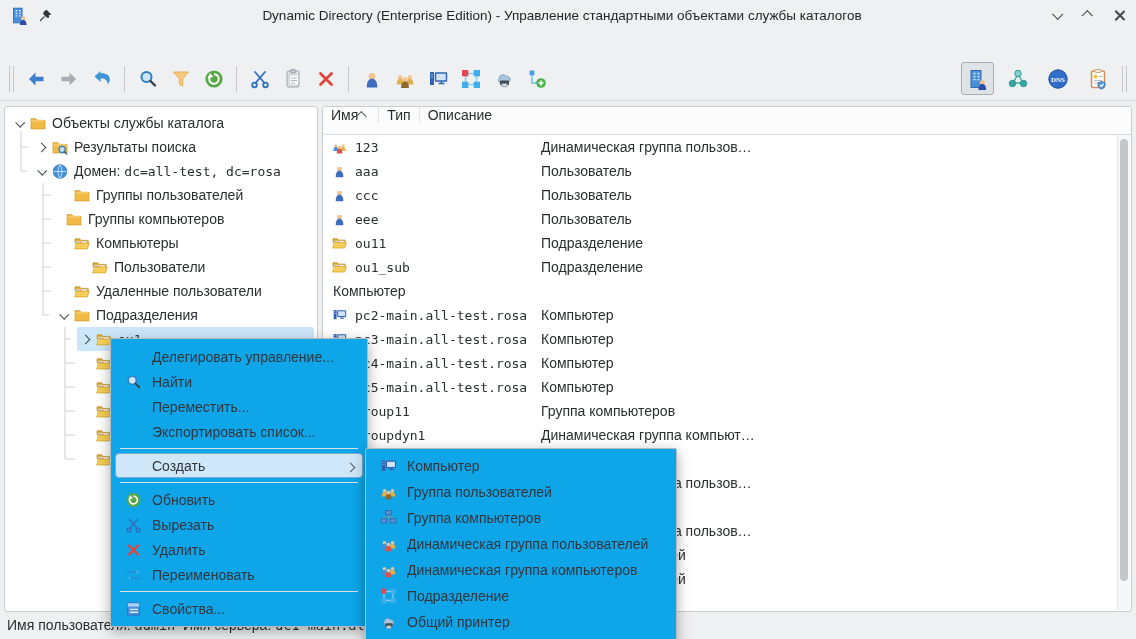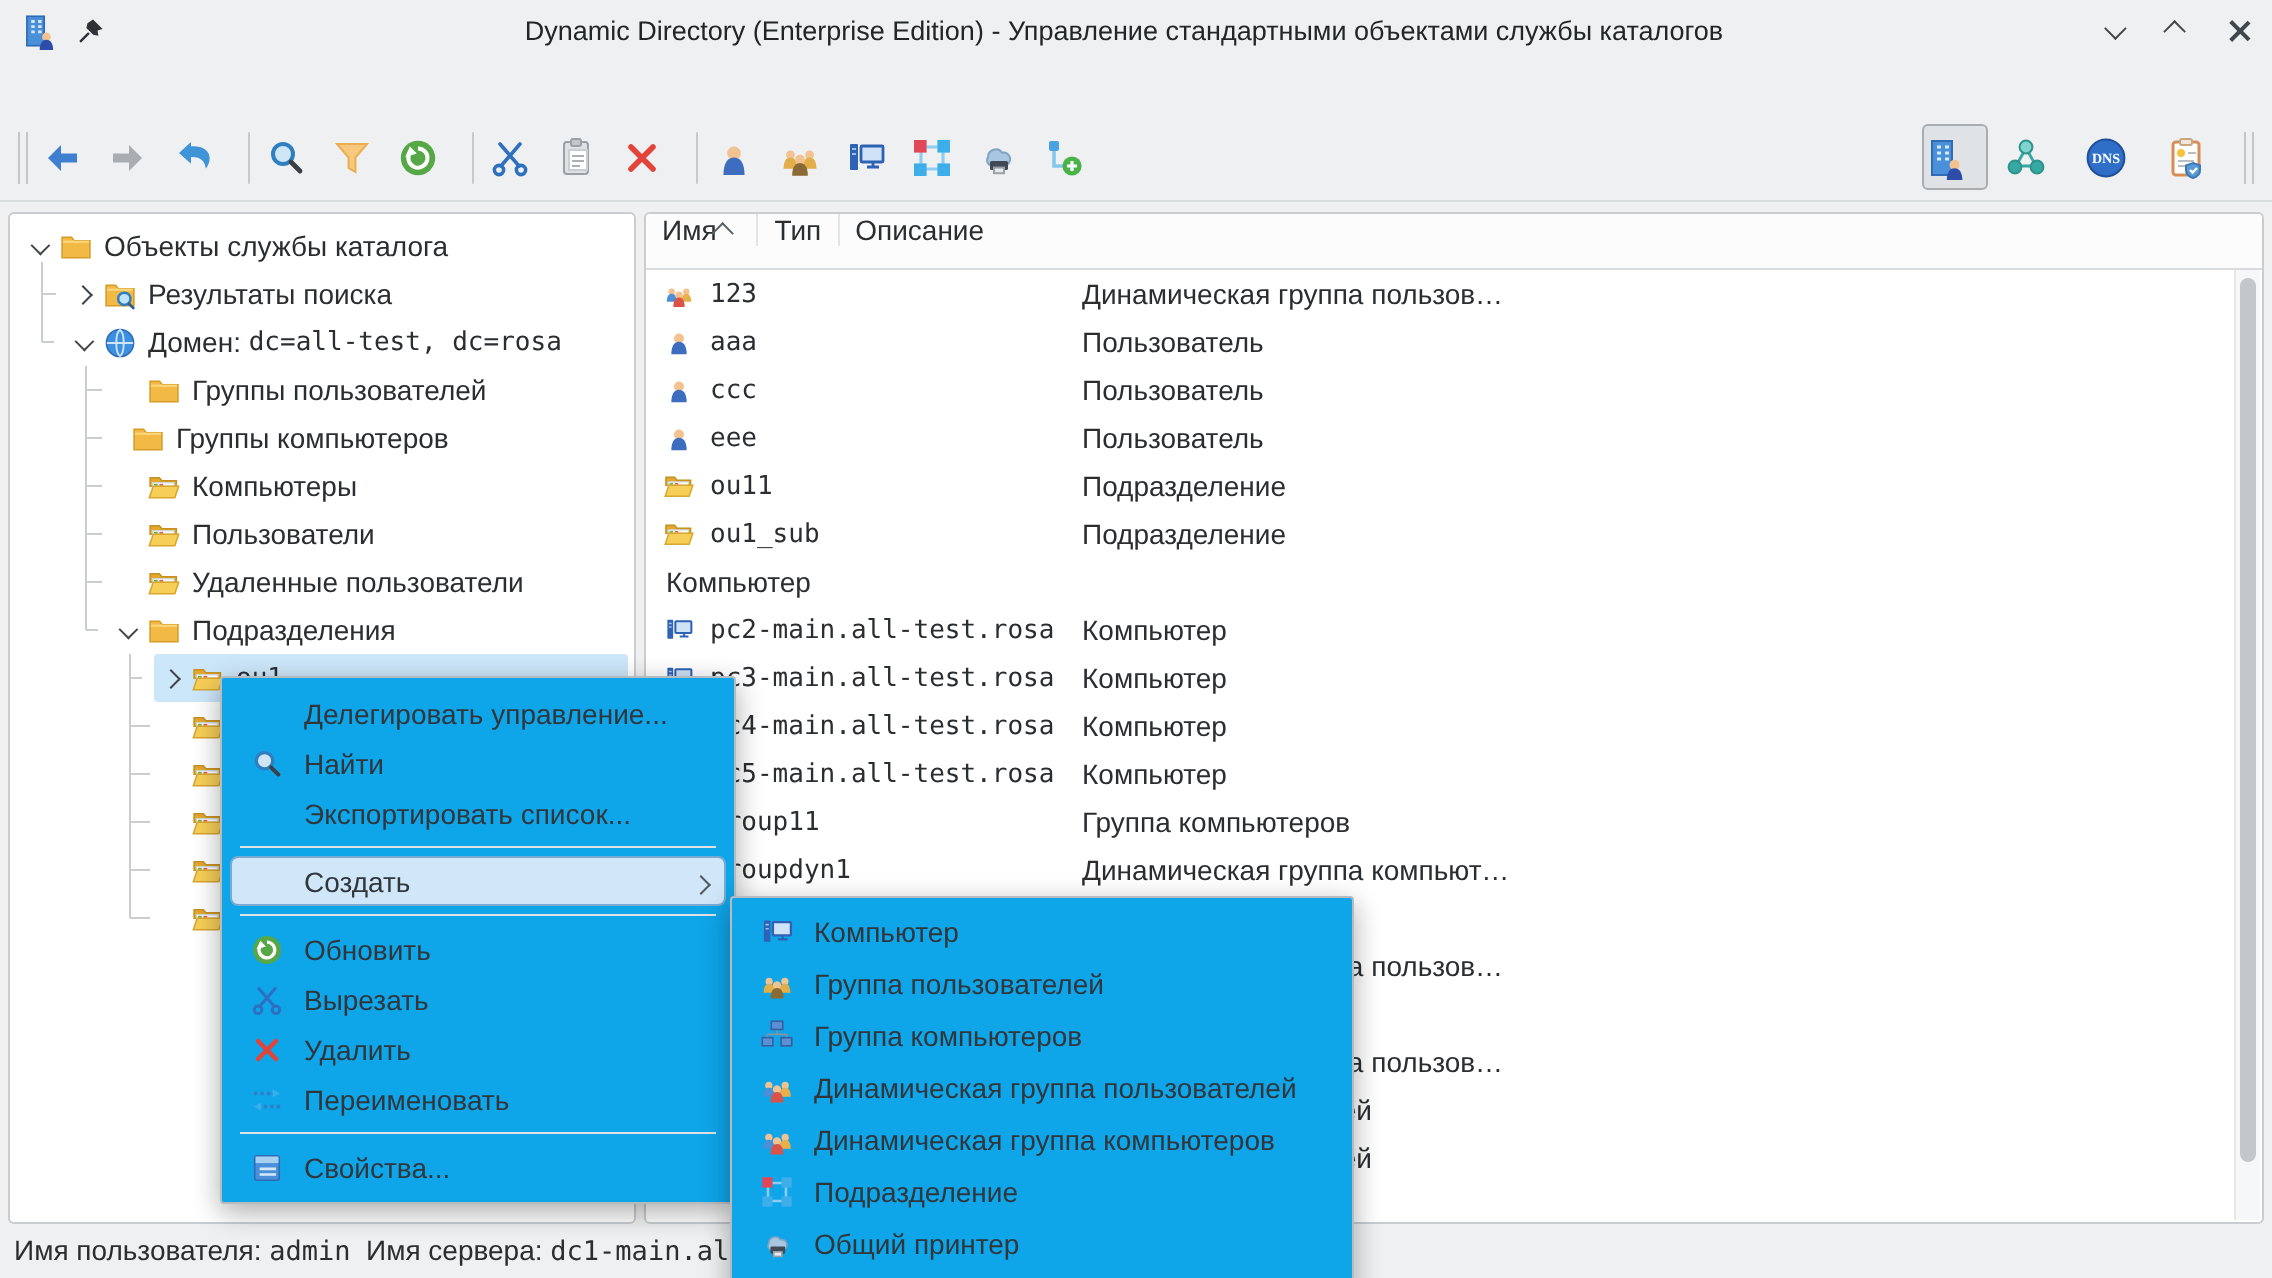--- a/index.html
+++ b/index.html
@@ -29,21 +29,21 @@
   .xglyph:before{transform:rotate(45deg);}
   .xglyph:after{transform:rotate(-45deg);}
 
   
   .menubar{height:27px;display:flex;align-items:center;padding:0 6px;}
   .mbar-item{padding:3px 10px;border-radius:3px;}
 
   
   .toolbar{height:43px;display:flex;align-items:center;padding:0 4px;border-bottom:1px solid #dadde0;}
   .grip{width:3px;height:26px;border-left:1px solid #c3c7ca;border-right:1px solid #c3c7ca;margin:0 5px;}
-  .titem{width:31px;height:31px;display:flex;align-items:center;justify-content:flex-start;border:1px solid transparent;border-radius:3px;flex:0 0 auto;}
+  .titem{width:31px;height:31px;display:flex;align-items:center;justify-content:center;border:1px solid transparent;border-radius:3px;flex:0 0 auto;}
   .titem span{width:22px;height:22px;display:flex;}
   .titem.sep{width:1px;height:26px;background:#c6cacd;margin:0 6px;border:none;padding:0;}
   .titem.pressed{background:#e0e3e6;border-color:#a8adb2;}
   .toolbar-right{margin-left:auto;display:flex;align-items:center;gap:7px;}
   svg{width:100%;height:100%;display:block;}
 
   
   .panel{position:absolute;top:106px;height:506px;background:#fff;border:1px solid #c9cdd0;border-radius:3px;box-sizing:border-box;}
   .tree-panel{left:4px;width:314px;}
   .table-panel{left:322px;width:810px;overflow:hidden;}
@@ -415,21 +415,21 @@
               <path d="M3.5 8.2h14v2.3h-14z" fill="#fdfdfd" stroke="#cfd3d6" stroke-width="0.8"></path>
               <path d="M4.5 9h2.4v1.1H4.5z" fill="#59b23f"></path>
               <path d="M8.1 9h2.4v1.1H8.1z" fill="#e0584a"></path>
               <path d="M20.5 10.5 18 18H1.5L4 10.5z" fill="#f7ce57" stroke="#d7a72e"></path>
             </svg>
           </span>
           <span class="tlabel">Компьютеры</span>
           <span class="tvalue mono"></span>
         </div>
       </div>
-      <div class="trow" style="padding-left: 50px;">
+      <div class="trow" style="padding-left: 68px;">
         <div class="trow-inner">
           <span class="exp-slot">
             <span class="chev none"></span>
           </span>
           <span class="ticon">
             <svg viewBox="0 0 22 22" xmlns="http://www.w3.org/2000/svg">
               <path d="M2 5h6l1.6 2H19v3.5H2z" fill="#e3a92f" stroke="#c6921f"></path>
               <path d="M3.5 8.2h14v2.3h-14z" fill="#fdfdfd" stroke="#cfd3d6" stroke-width="0.8"></path>
               <path d="M4.5 9h2.4v1.1H4.5z" fill="#59b23f"></path>
               <path d="M8.1 9h2.4v1.1H8.1z" fill="#e0584a"></path>
@@ -886,20 +886,25 @@
 
     </div>
     <div class="menu-item">
       <span class="mi-icon">
         <svg viewBox="0 0 22 22" xmlns="http://www.w3.org/2000/svg">
           <circle cx="9.5" cy="9" r="5" fill="#cfe6f7" stroke="#2f7fc0" stroke-width="2"></circle>
           <path d="M13.5 13 18 17.5" stroke="#3a4046" stroke-width="2.4" stroke-linecap="round"></path>
         </svg>
       </span>
       <span class="mi-label">Найти</span>
+
+    </div>
+    <div class="menu-item">
+      <span class="mi-icon"></span>
+      <span class="mi-label">Переместить...</span>
 
     </div>
     <div class="menu-item">
       <span class="mi-icon"></span>
       <span class="mi-label">Экспортировать список...</span>
 
     </div>
     <div class="menu-item separator">
       
       

